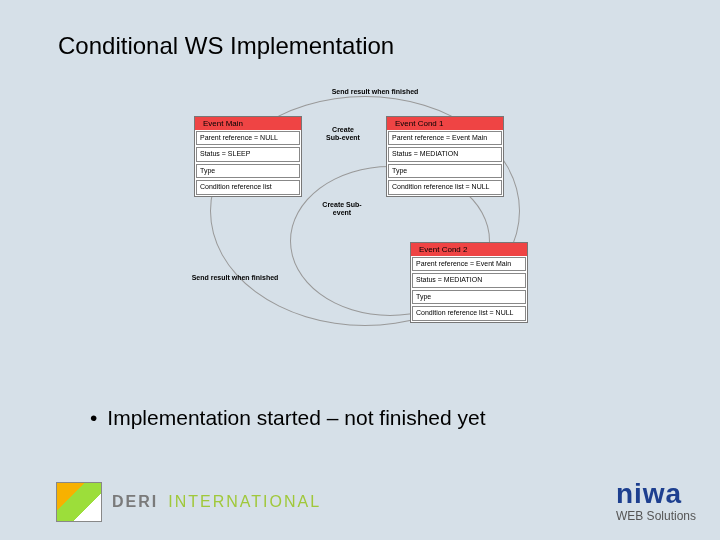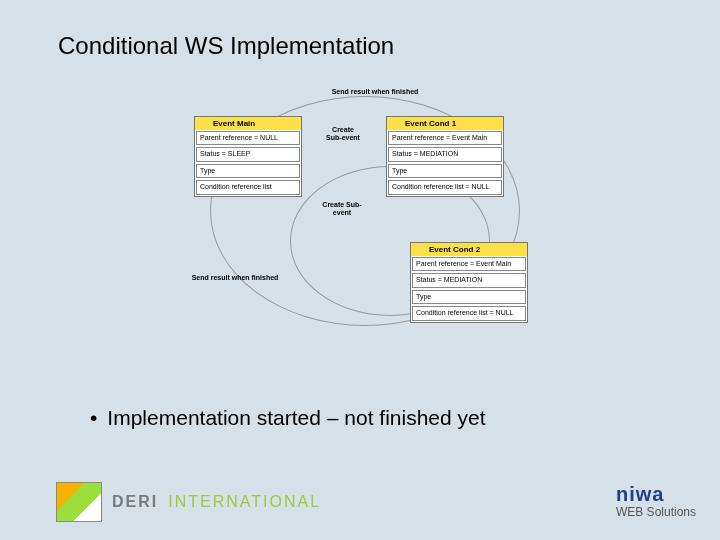--- a/index.html
+++ b/index.html
@@ -52,23 +52,23 @@
   .entity {
     position: absolute;
     background: #fff;
     border: 1px solid #777;
     width: 110px;
     display: flex;
     flex-direction: column;
   }
   .entity-header {
     font-size: 8px;
-    font-weight: bold;
-    padding: 2px 18px;
-    background: #fde047;
+    font-weight: normal;
+    padding: 2px 8px;
+    background: #ef4444;
   }
   .entity-row {
     font-size: 7px;
     padding: 2px 3px;
     border: 1px solid #888;
     margin: 1px 1px;
     background: #fff;
     line-height: 1.2;
   }
   .entity.main  { left: 14px;  top: 30px;  width: 108px; }
@@ -112,21 +112,21 @@
     font-weight: normal;
   }
   .spacer { flex: 1; }
   .logo-niwa {
     display: flex;
     flex-direction: column;
     align-items: flex-start;
   }
   .niwa-word {
     font-family: Arial, sans-serif;
-    font-size: 20px;
+    font-size: 28px;
     font-weight: 900;
     letter-spacing: 1px;
     color: #1d3f8f;
     line-height: 0.9;
     display: flex;
     align-items: flex-start;
   }
   .niwa-sub {
     font-size: 12px;
     color: #555;

